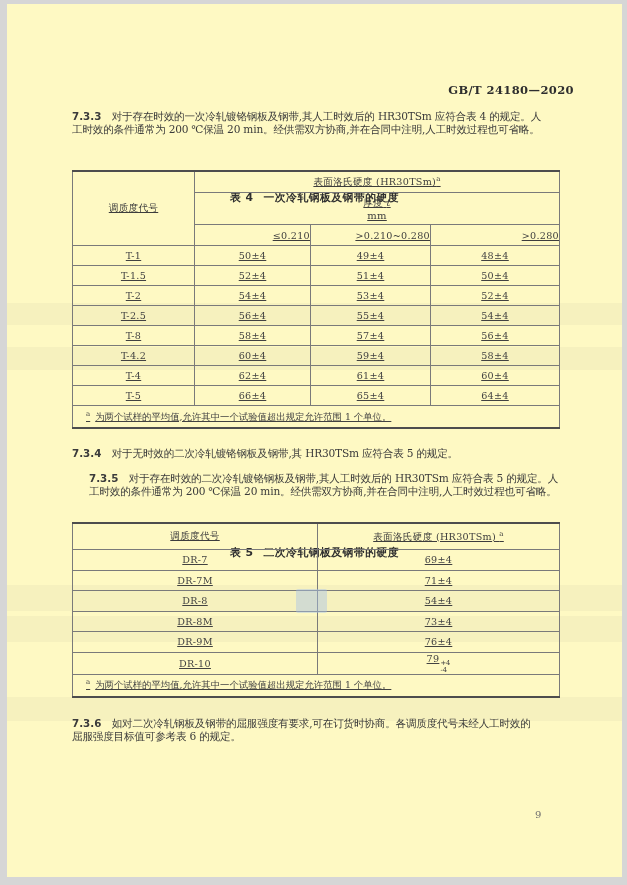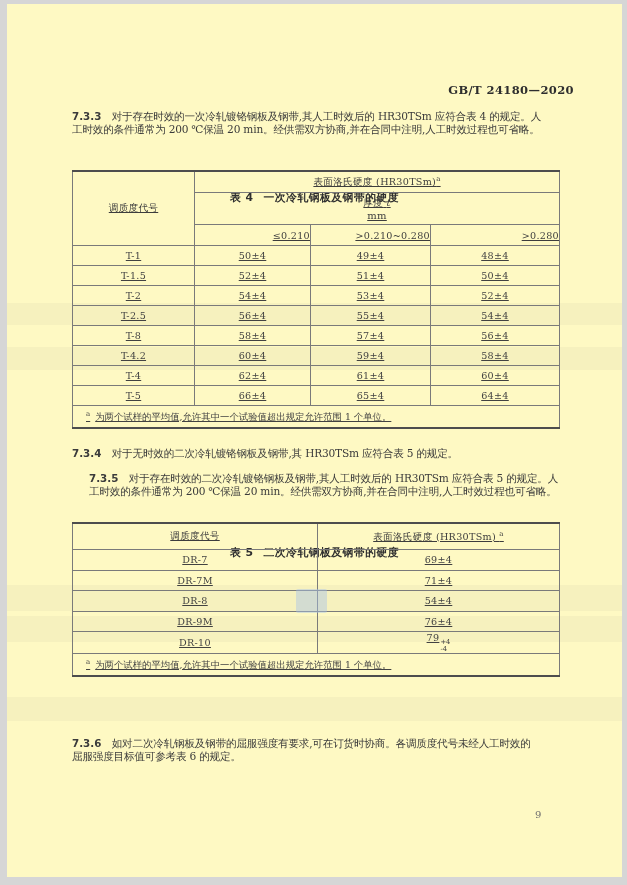--- a/index.html
+++ b/index.html
@@ -39,21 +39,21 @@
     letter-spacing:-0.2px;
   }
   .pnum {
     font-weight:bold; letter-spacing:0;
     font-family:"DejaVu Sans","Liberation Sans",sans-serif;
     font-size:10.3px;
   }
   #p733 { top:95px; }
   #p734 { top:432px; }
   #p735 { top:457px;margin-left:17px; }
-  #p736 { top:722px; }
+  #p736 { top:702px; }
 
   .tbl-title {
     position:absolute; left:0; width:100%; text-align:center;
     font-weight:bold; font-size:10.8px; color:#2f2f2f;
     font-family:"DejaVu Sans","Liberation Sans",sans-serif;
     letter-spacing:0.5px;
     margin-top:44px;
   }
   #t4-title { top:143px; }
   #t5-title { top:498px; }
@@ -219,20 +219,24 @@
         </tr>
         <tr class="brow">
           <td>DR-7M</td>
           <td>71±4</td>
         </tr>
         <tr class="brow">
           <td>DR-8</td>
           <td>54±4</td>
         </tr>
         <tr class="brow">
+          <td>DR-8M</td>
+          <td>73±4</td>
+        </tr>
+        <tr class="brow">
           <td>DR-9M</td>
           <td>76±4</td>
         </tr>
         <tr class="brow">
           <td>DR-10</td>
           <td>79<span class="tol">
               <span>+4</span>
               <span>-4</span>
             </span></td>
         </tr>

